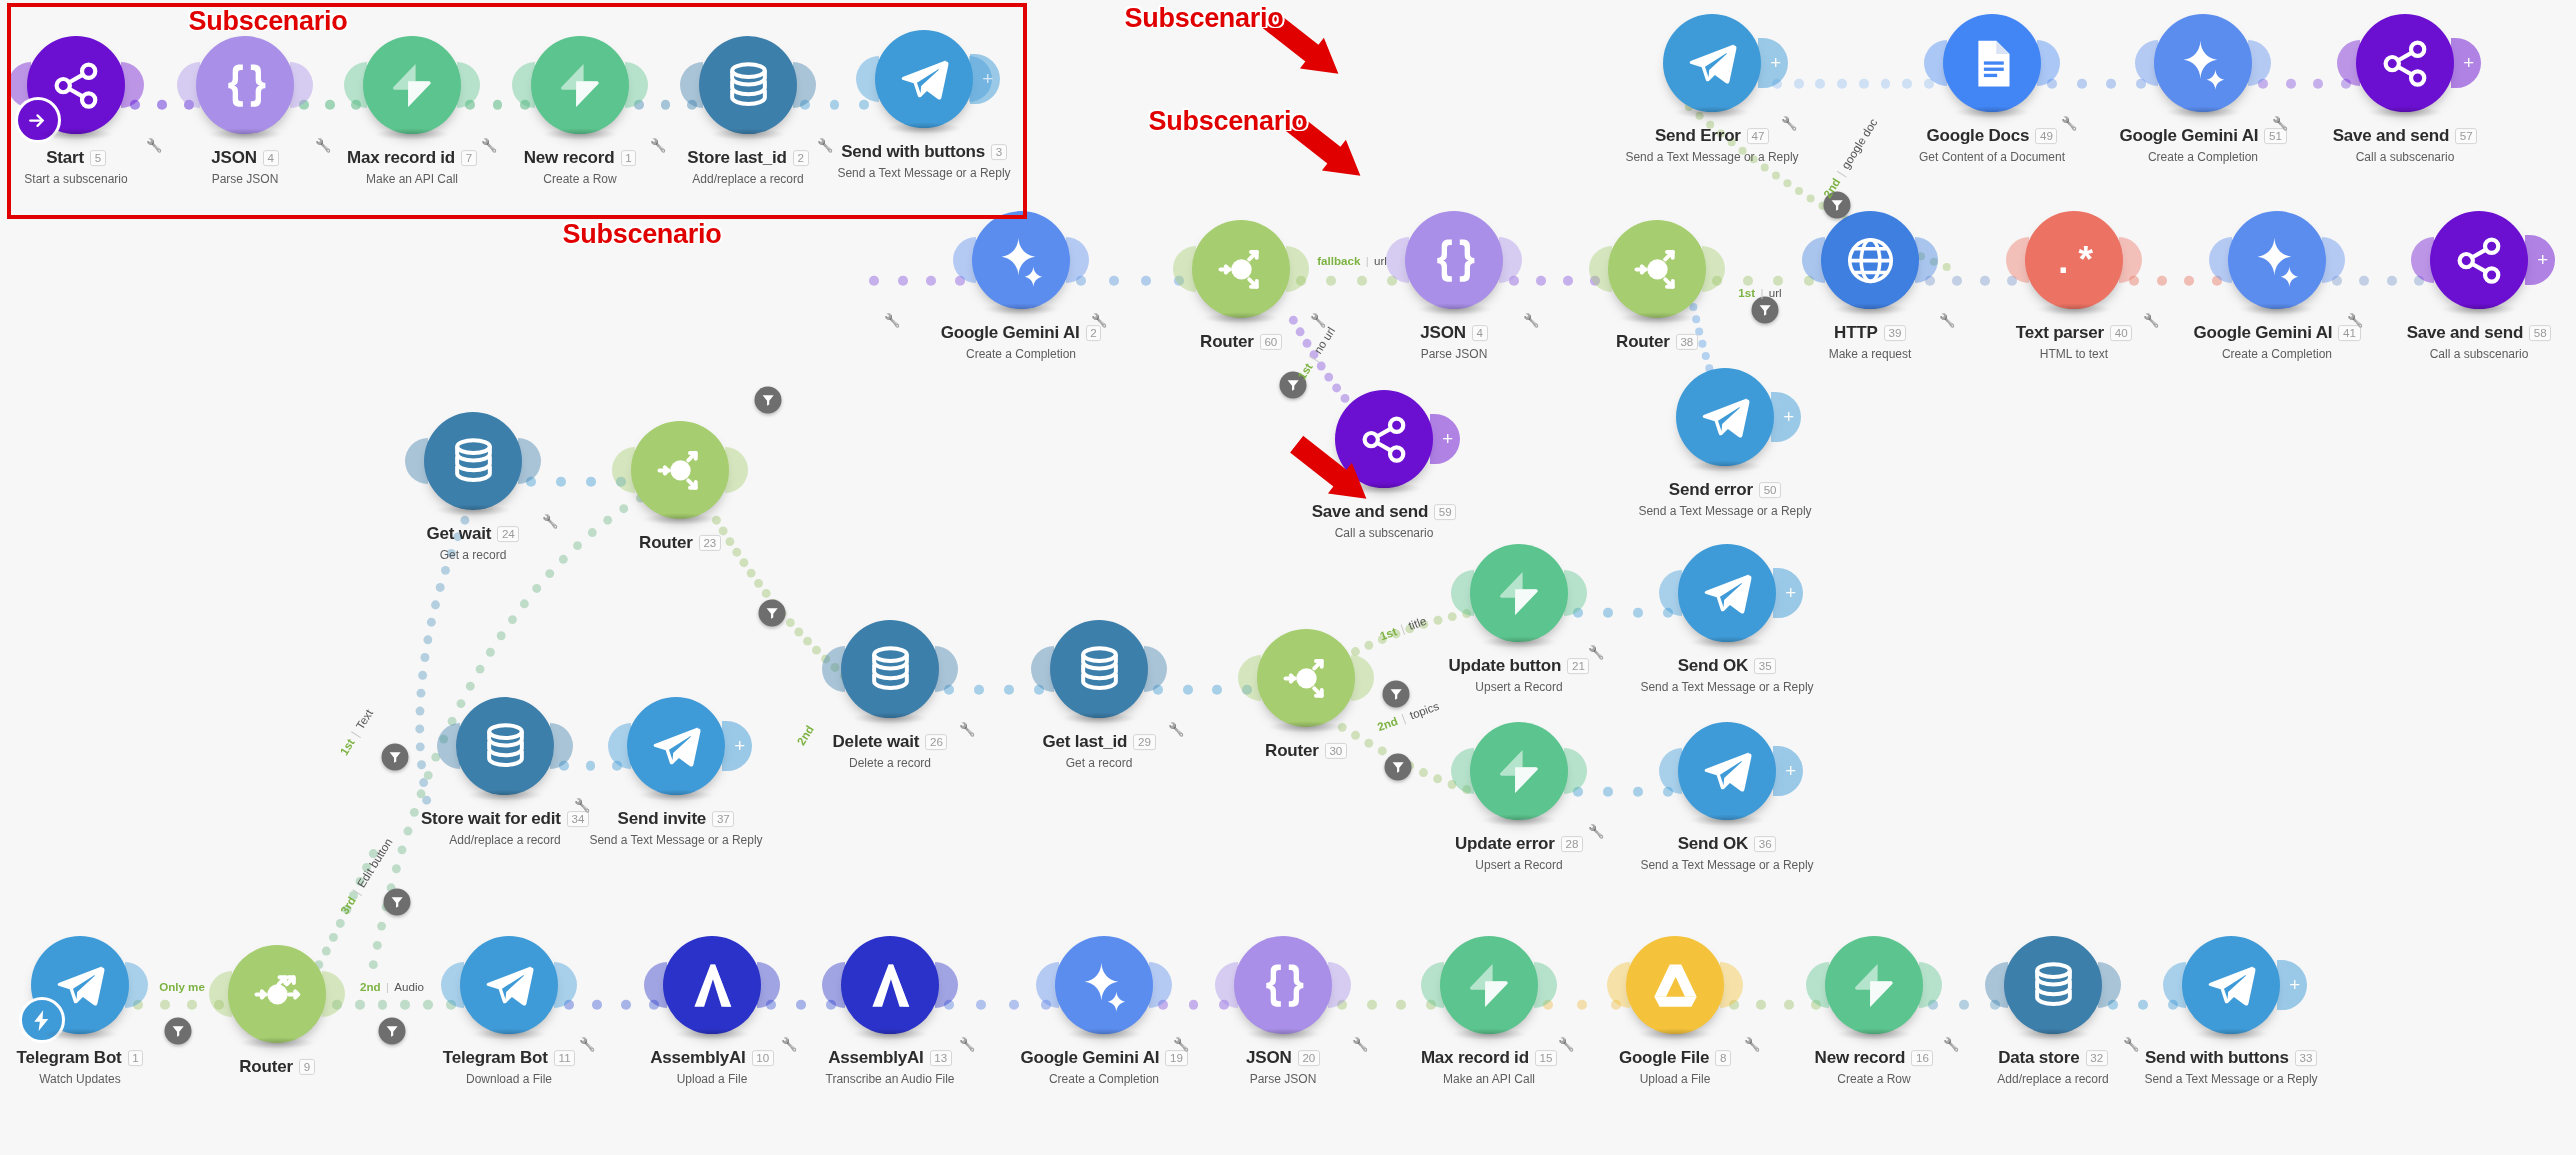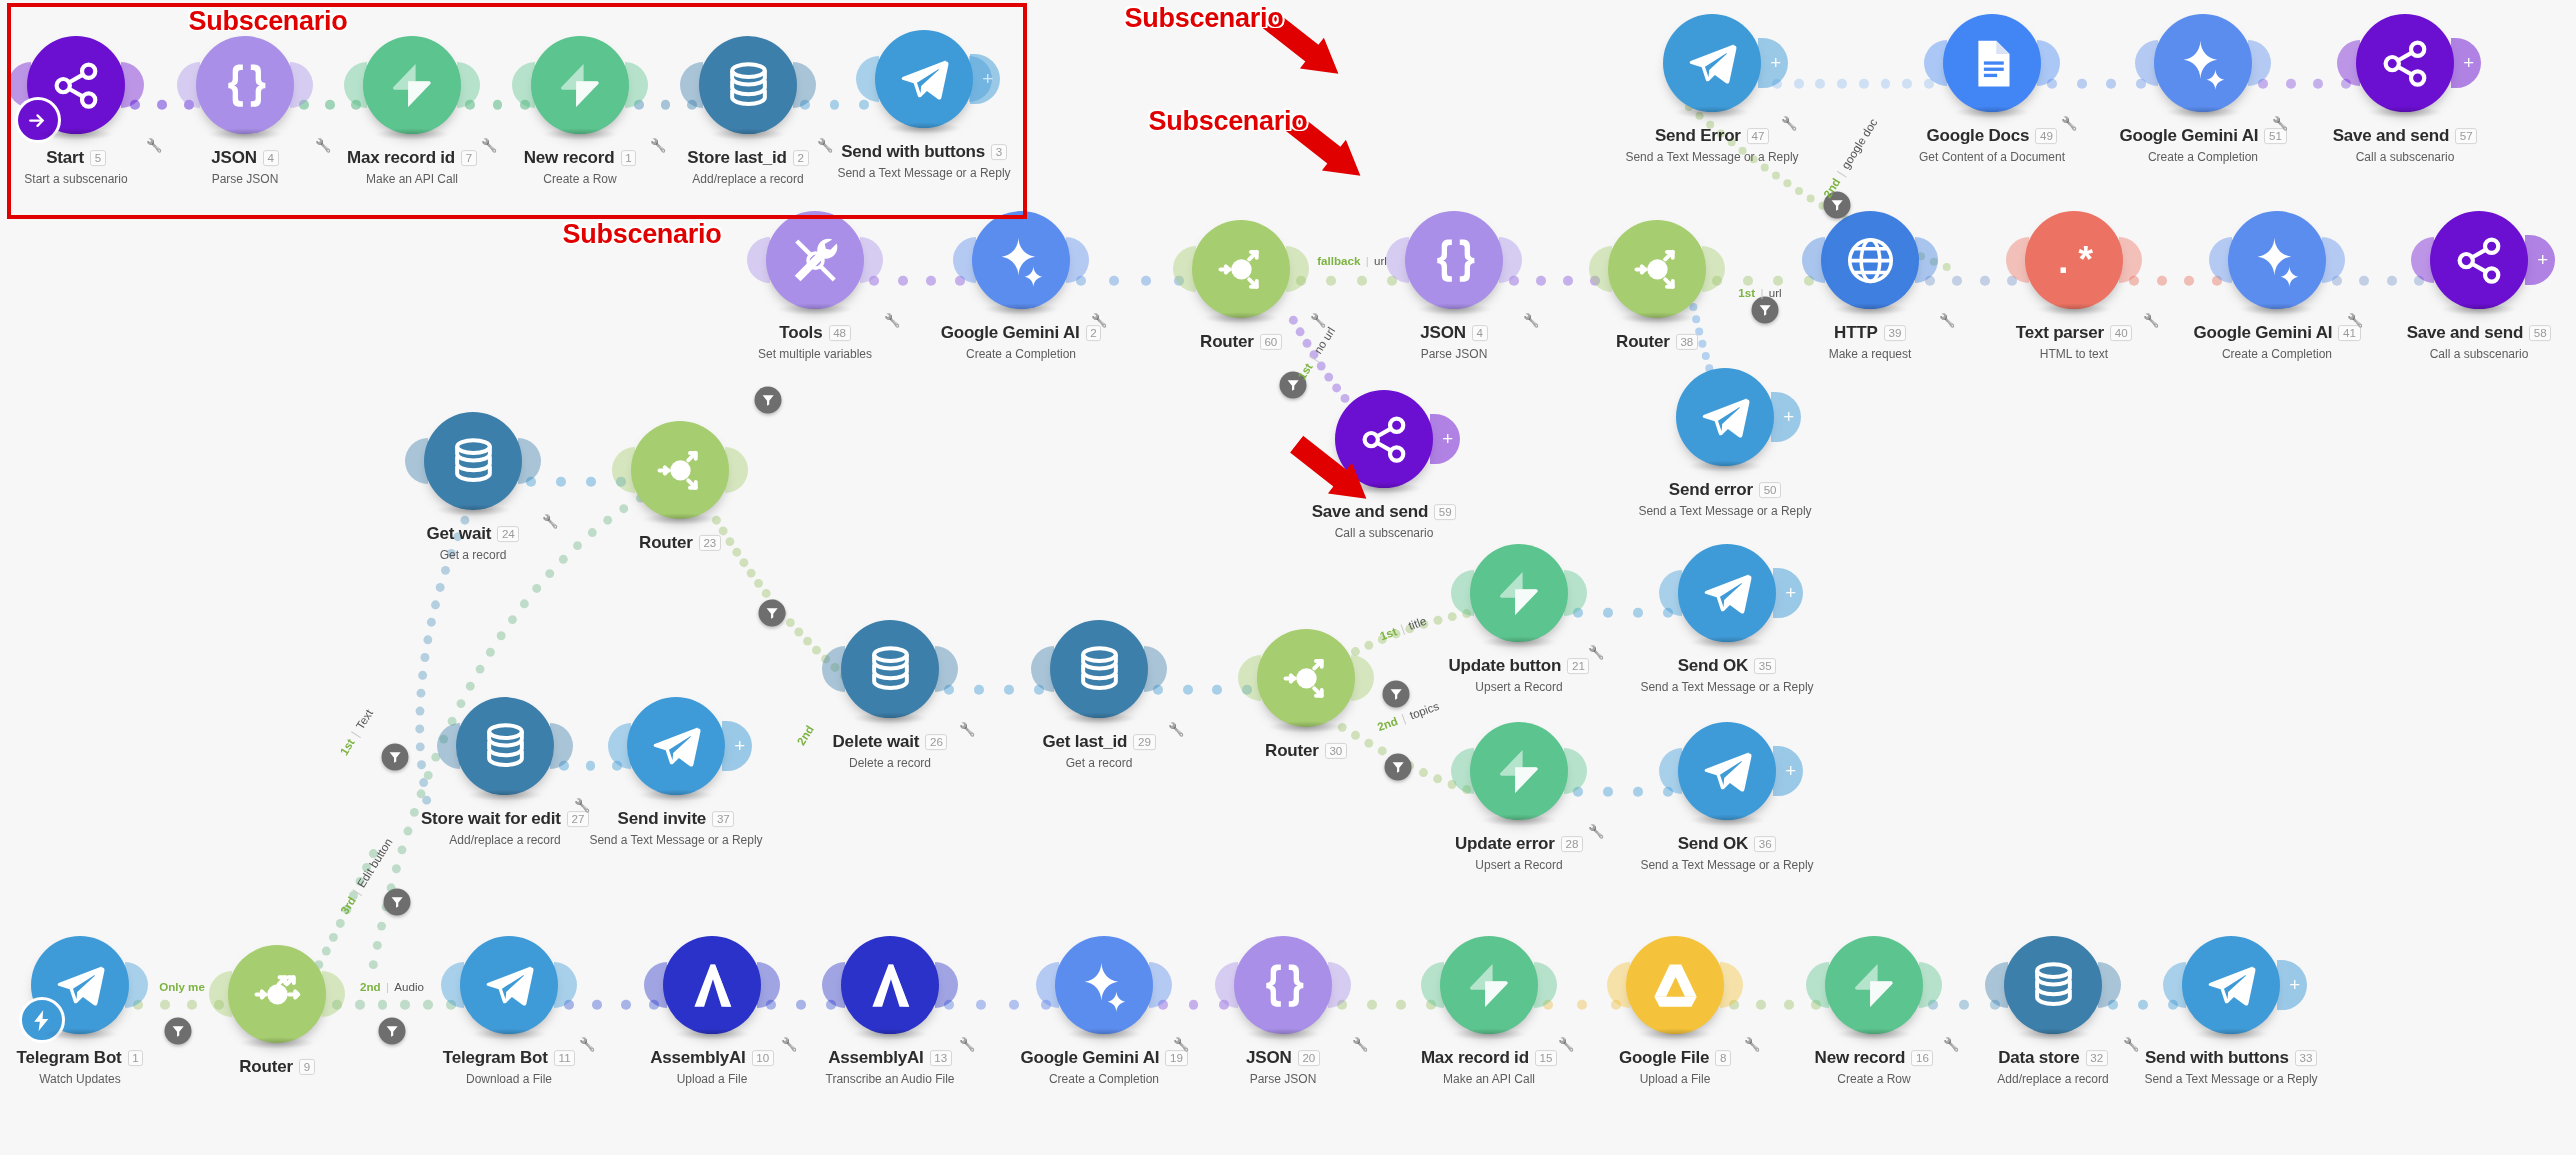--- a/index.html
+++ b/index.html
@@ -672,43 +672,20 @@
         <div class="shadow"></div>
       </div>
       <div class="caption">
         <div class="cap-row">
           <span class="cap-title">Save and send</span>
           <span class="cap-id">57</span>
         </div>
         <div class="cap-sub">Call a subscenario</div>
       </div>
     </div>
-    <div class="node" style="left: 815px; top: 286px;">
-      <div style="position: relative; width: 98px; height: 98px;">
-        <div class="bubble" style="background: rgb(169, 143, 232);">
-          <span class="sock l" style="background: rgb(169, 143, 232);"></span>
-          <span class="sock r" style="background: rgb(169, 143, 232);"></span>
-          <span style="display: flex; align-items: center; justify-content: center;">
-            <svg viewBox="0 0 24 24" fill="#fff">
-              <path d="M4.2 2.4 2.8 3.8l7 7 1.4-1.4-7-7zM19.6 2.4c-1.8-.6-3.9-.2-5.3 1.2-1.3 1.3-1.8 3.2-1.4 4.9L2.6 18.8l2.6 2.6L15.5 11c1.7.4 3.6-.1 4.9-1.4 1.4-1.4 1.8-3.5 1.2-5.3l-2.8 2.8-2.1-.5-.5-2.1 3.4-2.1z"></path>
-              <path d="M14.4 13.3l6.8 6.8-1.4 1.4-6.8-6.8z"></path>
-              <circle cx="12" cy="12" r="3.4" fill="none" stroke="#fff" stroke-width="1.6"></circle>
-            </svg>
-          </span>
-        </div>
-        <div class="shadow"></div>
-      </div>
-      <div class="caption">
-        <div class="cap-row">
-          <span class="cap-title">Tools</span>
-          <span class="cap-id">48</span>
-        </div>
-        <div class="cap-sub">Set multiple variables</div>
-      </div>
-    </div>
     <div class="wrench" style="left: 893px; top: 320px; font-size: 13.3px; filter: grayscale(1);">🔧</div>
     <div class="node" style="left: 1021px; top: 286px;">
       <div style="position: relative; width: 98px; height: 98px;">
         <div class="bubble" style="background: rgb(91, 141, 239);">
           <span class="sock l" style="background: rgb(91, 141, 239);"></span>
           <span class="sock r" style="background: rgb(91, 141, 239);"></span>
           <span style="display: flex; align-items: center; justify-content: center;">
             <svg viewBox="0 0 24 24">
               <path fill="#fff" d="M10.6 1.6c.2 4.7 3.2 8 7.6 8.6-4.4.6-7.4 3.9-7.6 8.6-.2-4.7-3.2-8-7.6-8.6 4.4-.6 7.4-3.9 7.6-8.6z"></path>
               <path fill="#fff" d="M17.4 14.6c.1 2.6 1.7 4.3 4 4.7-2.3.4-3.9 2.1-4 4.7-.1-2.6-1.7-4.3-4-4.7 2.3-.4 3.9-2.1 4-4.7z"></path>
@@ -1192,21 +1169,21 @@
                 <path d="M4.6 14v3.4c0 1.6 3.3 2.9 7.4 2.9s7.4-1.3 7.4-2.9V14"></path>
               </g>
             </svg>
           </span>
         </div>
         <div class="shadow"></div>
       </div>
       <div class="caption">
         <div class="cap-row">
           <span class="cap-title">Store wait for edit</span>
-          <span class="cap-id">27</span>
+          <span class="cap-id">34</span>
         </div>
         <div class="cap-sub">Add/replace a record</div>
       </div>
     </div>
     <div class="wrench" style="left: 583px; top: 805px; font-size: 13.3px; filter: grayscale(1);">🔧</div>
     <div class="node" style="left: 676px; top: 772px;">
       <div style="position: relative; width: 98px; height: 98px;">
         <div class="bubble" style="background: rgb(63, 155, 216);">
           <span class="sock l" style="background: rgb(63, 155, 216);"></span>
           <span class="plus" style="background: rgb(63, 155, 216);">+</span>

